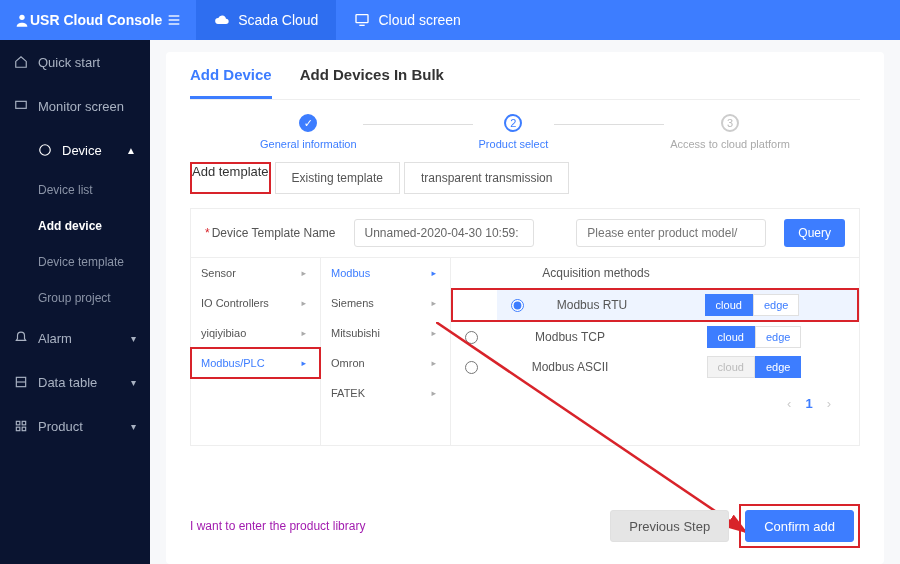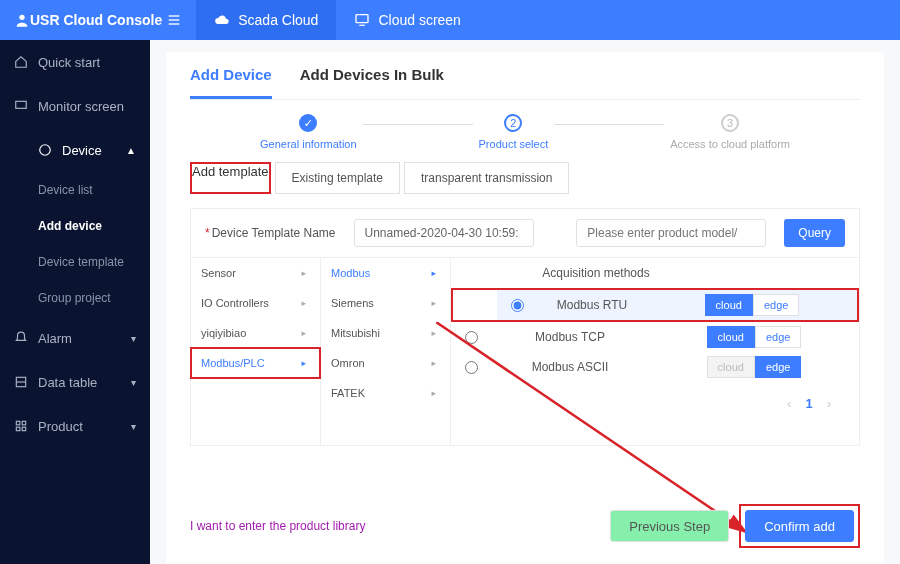--- a/index.html
+++ b/index.html
@@ -82,21 +82,21 @@
 
 
 .pager { display:flex; justify-content:flex-end; align-items:center; gap:14px; padding:14px 28px 0 0; font-size:13px; color:#aaa; }
 .pager .num { color:#3d7dff; font-weight:600; }
 .pager .arr { color:#ccc; cursor:pointer; }
 
 
 .footer { display:flex; align-items:center; justify-content:space-between; position:absolute; left:24px; right:24px; bottom:16px; }
 .footer .link { color:#a21caf; font-size:12px; cursor:pointer; }
 .footer .btns { display:flex; gap:10px; align-items:center; }
-.footer .btn { height:32px; padding:0 18px; border-radius:3px; font-size:13px; cursor:pointer; border:1px solid #e0e0e0; background:#86efac; color:#555; }
+.footer .btn { height:32px; padding:0 18px; border-radius:3px; font-size:13px; cursor:pointer; border:1px solid #e0e0e0; background:#e5e5e5; color:#555; }
 .footer .btn.primary { background:#3d7dff; color:#fff; border-color:#3d7dff; }
 .footer .redwrap { border:2px solid #d8232a; padding:4px; }
 
 
 .redarrow { position:absolute; pointer-events:none; }
 </style>
 </head>
 <body>
 
 <div class="topbar">

